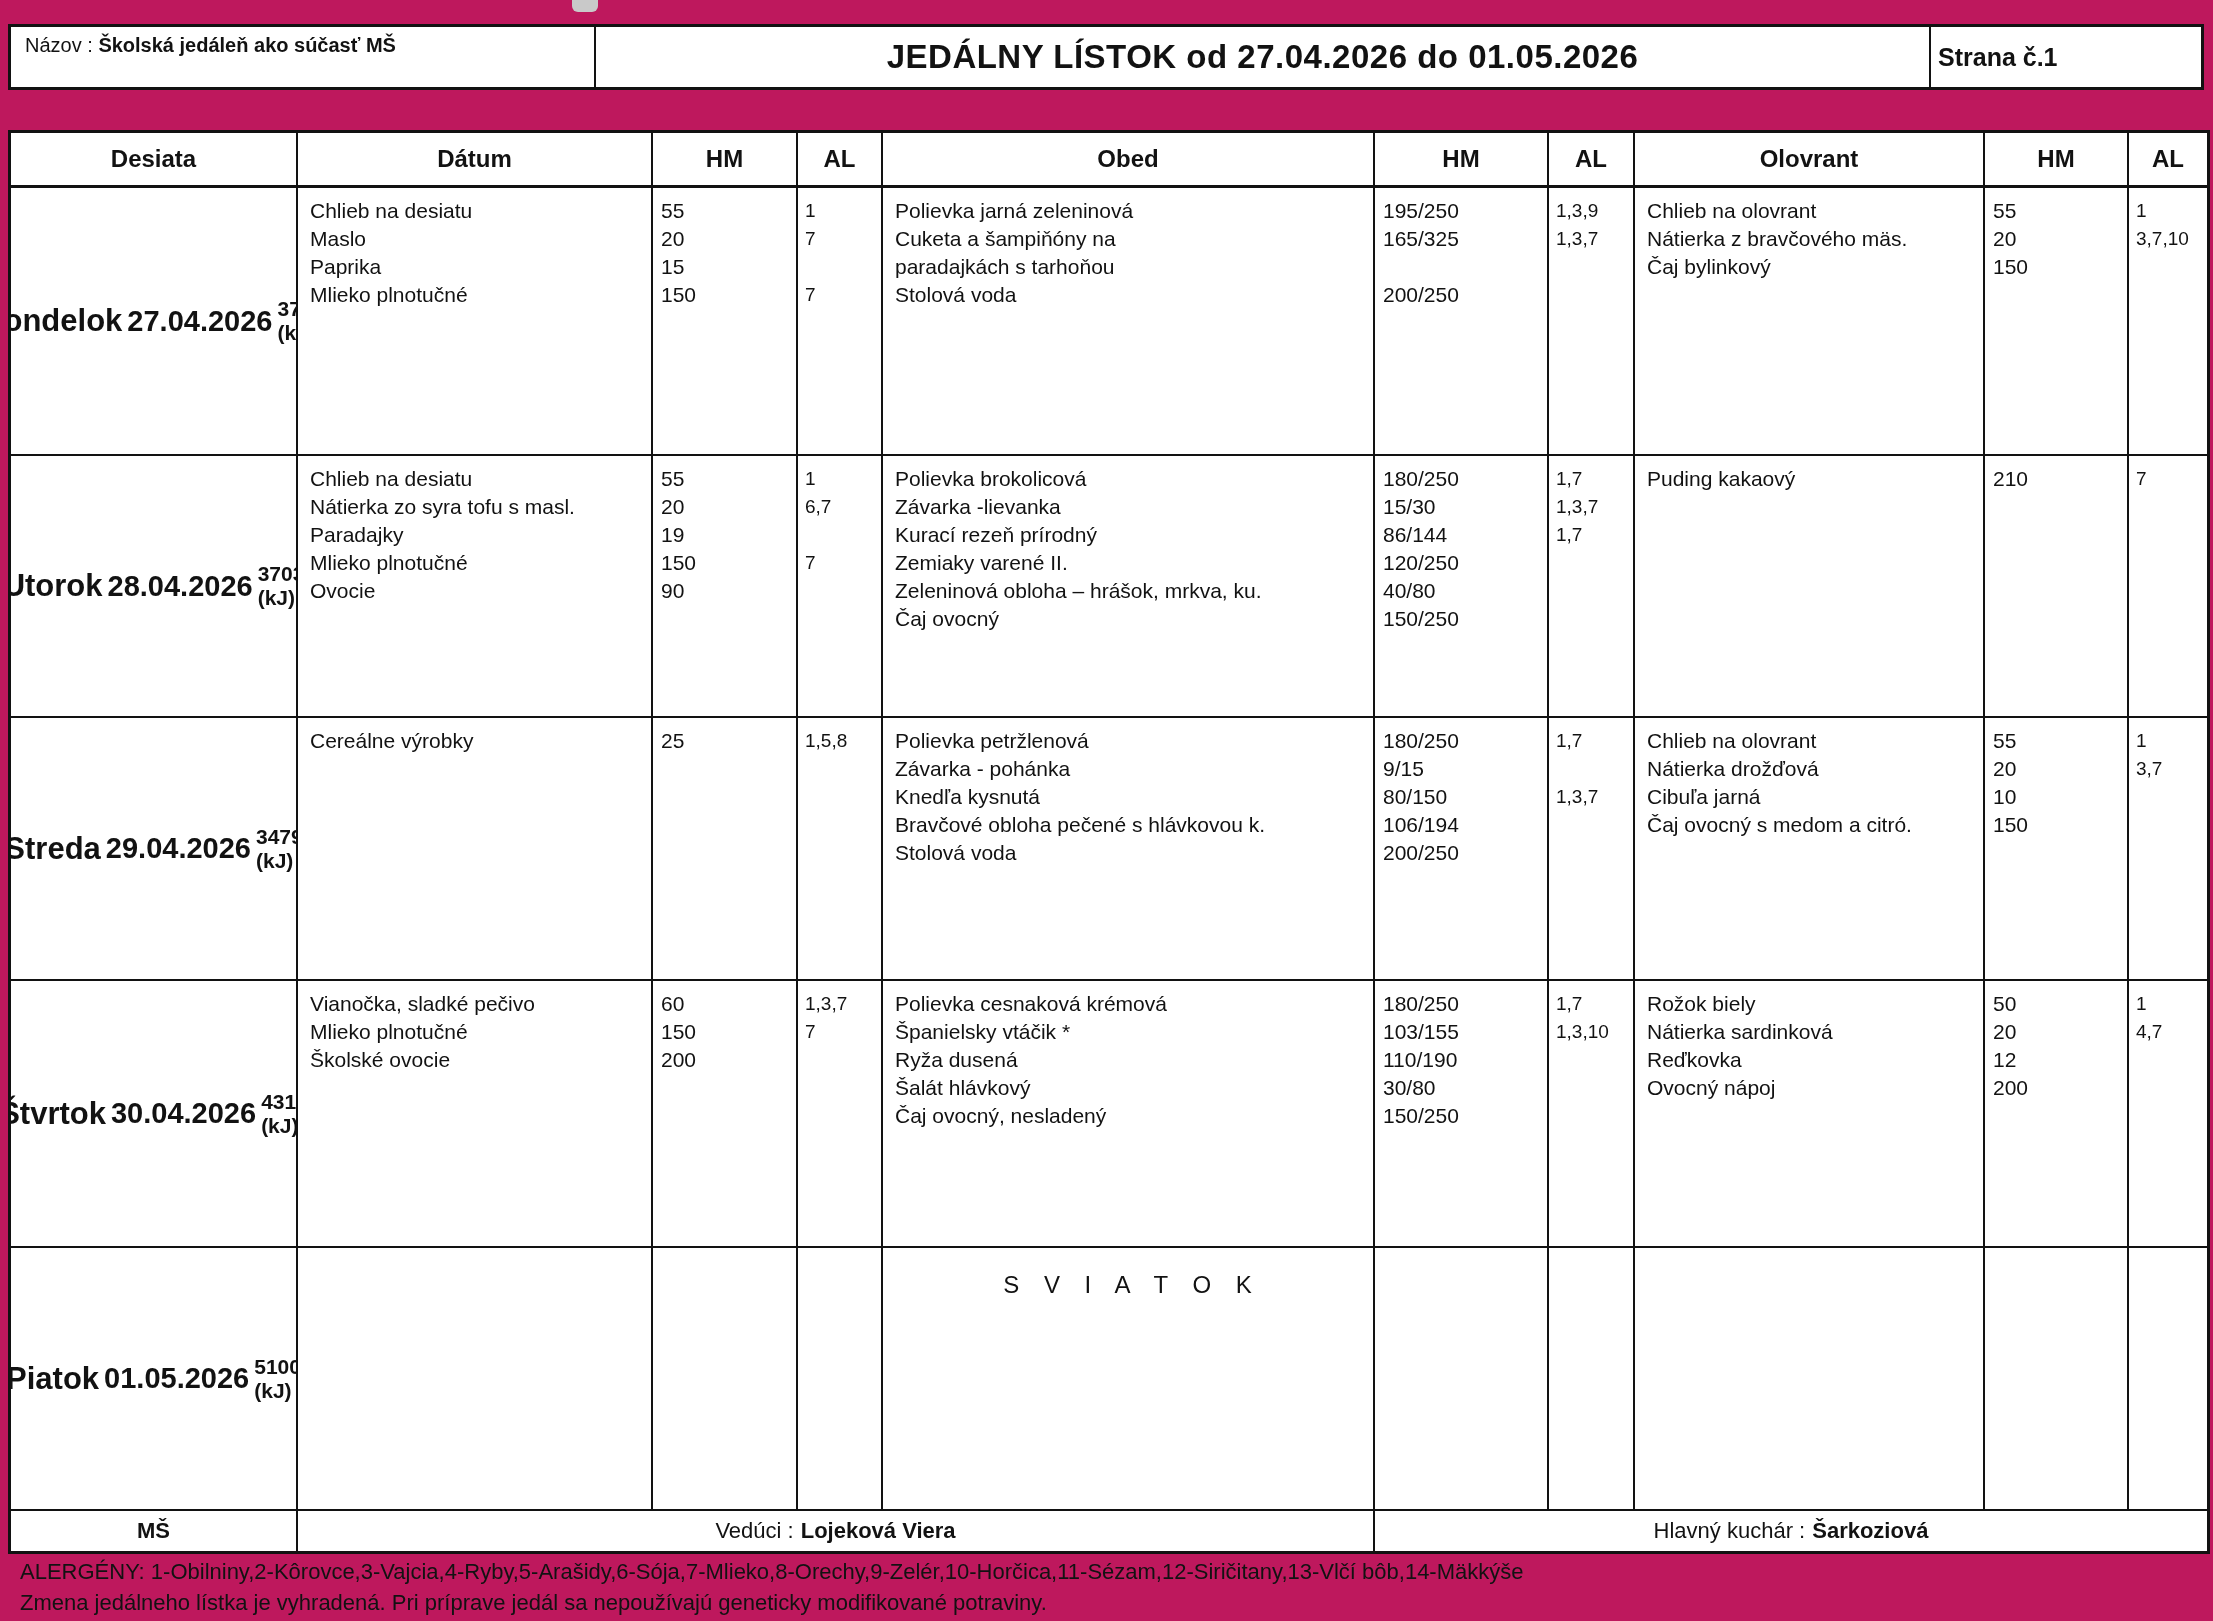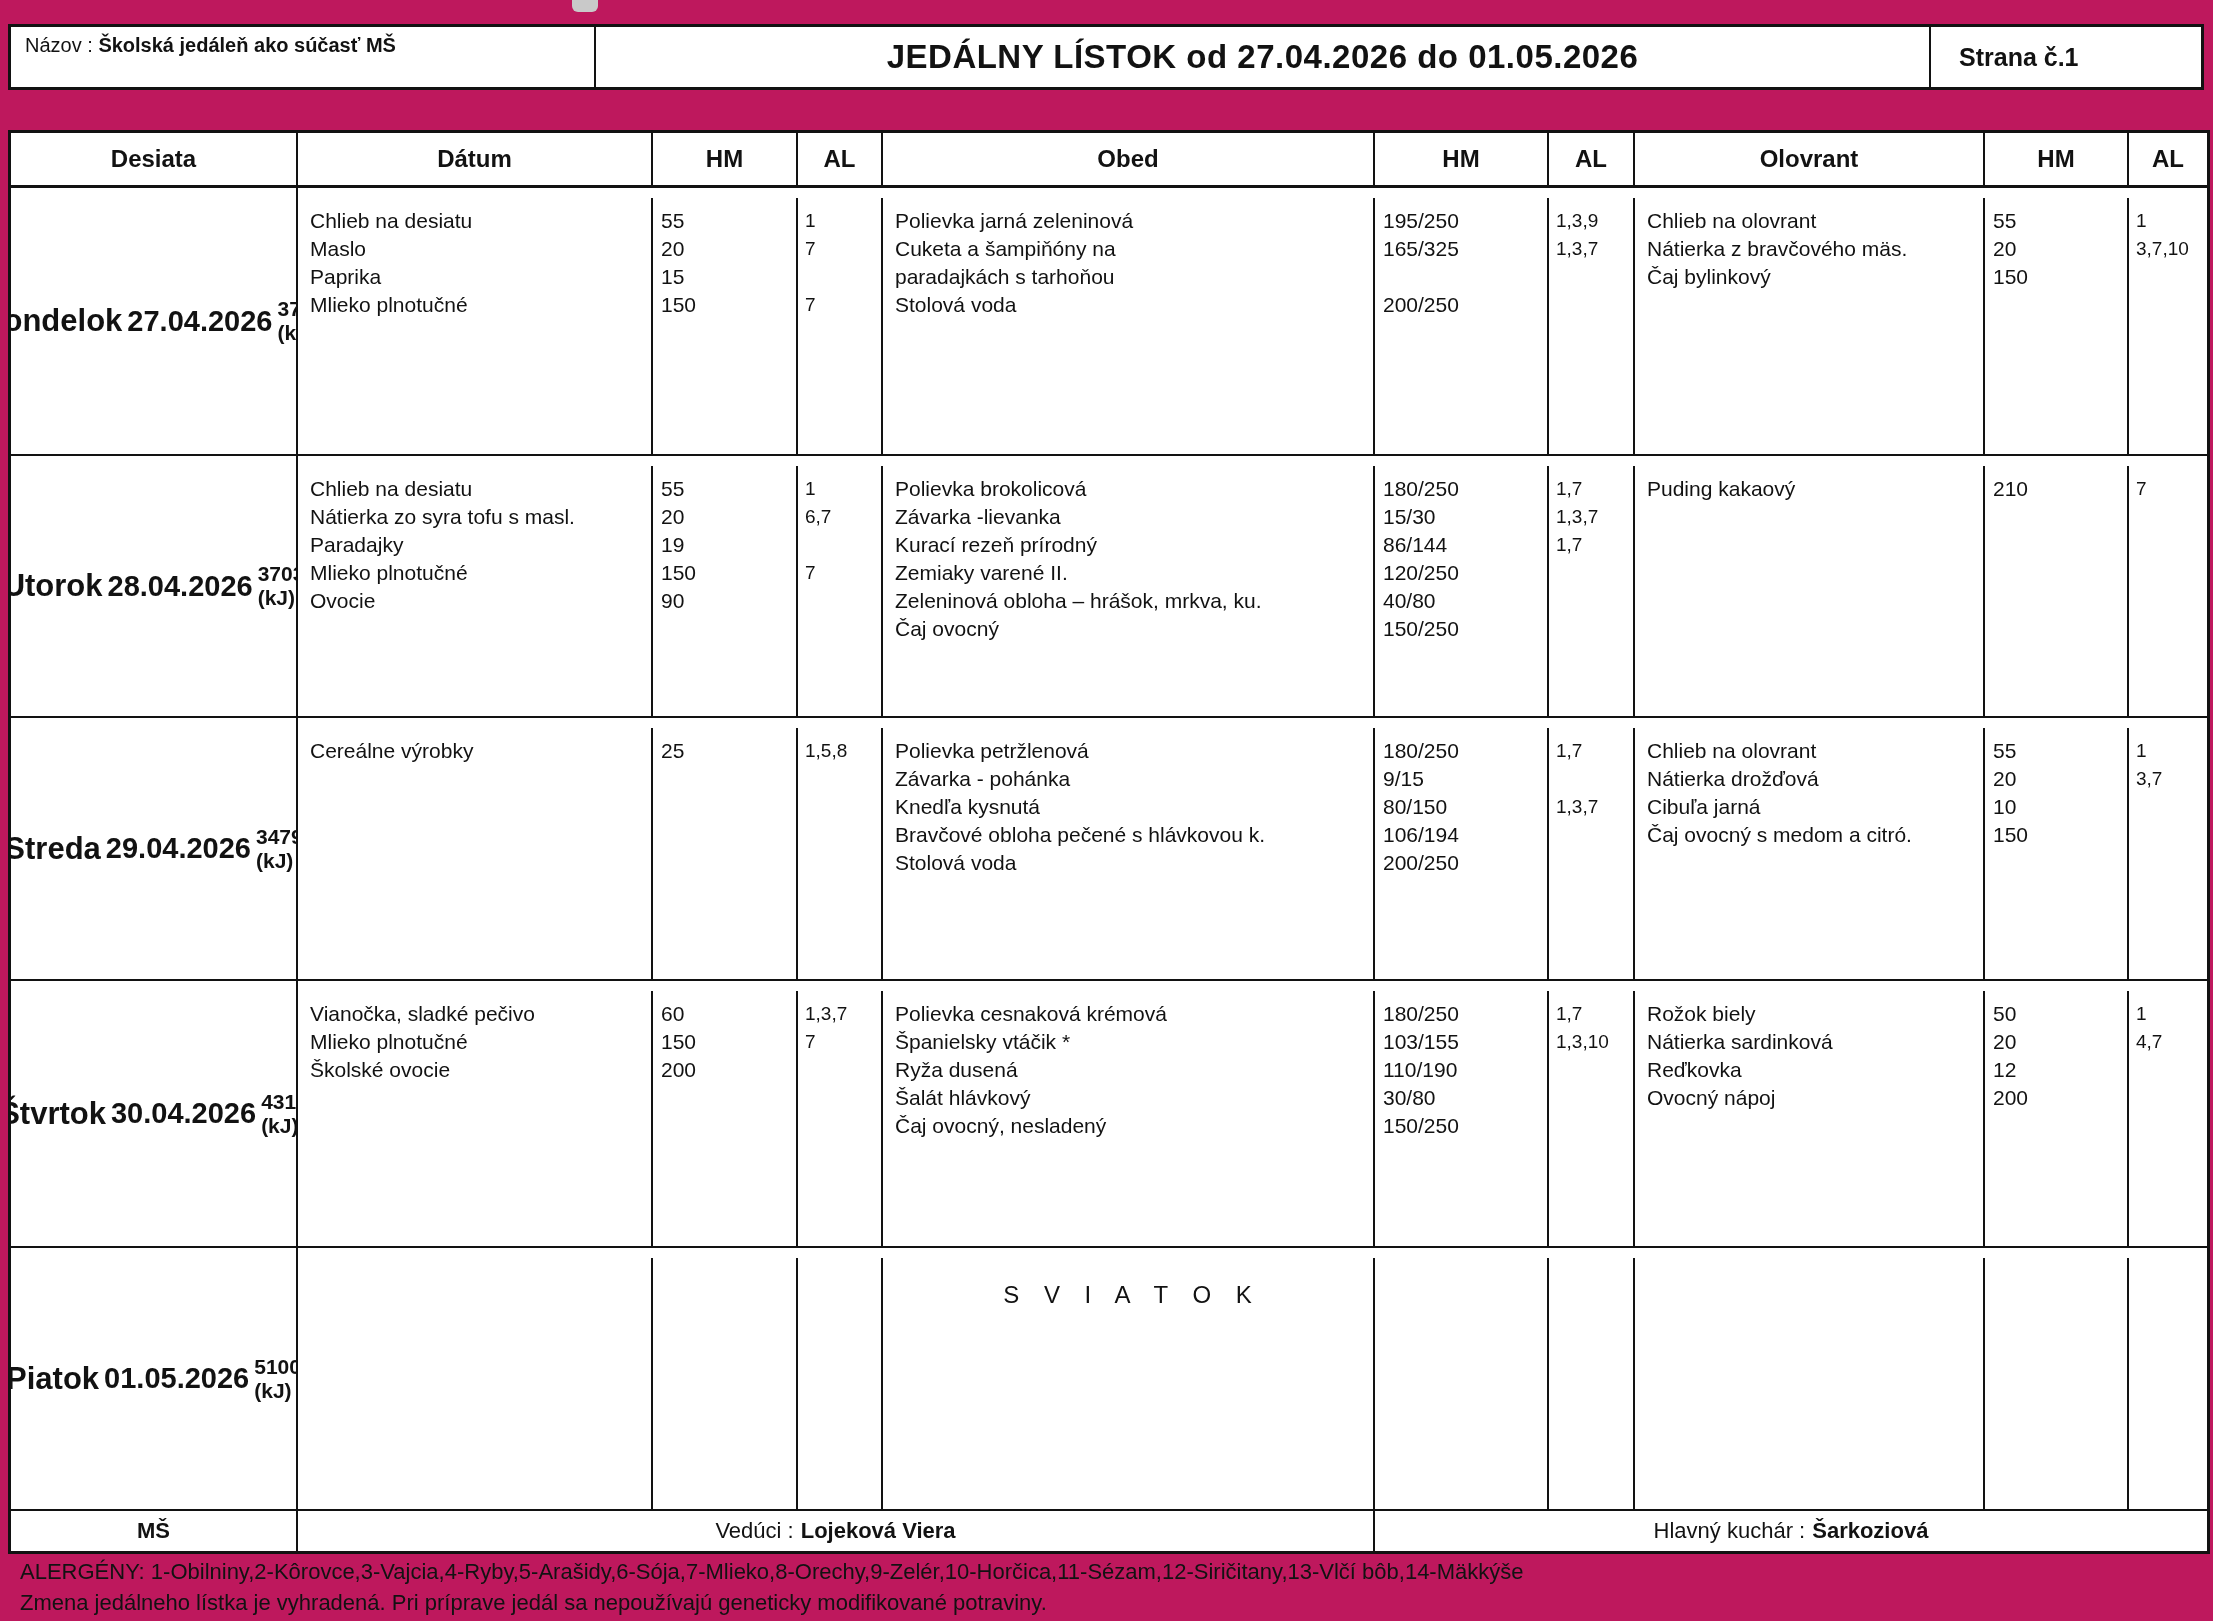--- a/index.html
+++ b/index.html
@@ -13,33 +13,33 @@
   
   .header-band{position:absolute; left:8px; top:24px; width:2196px; height:66px;
     border:3px solid #121212; box-sizing:border-box; display:flex; background:#fff;}
   .hb-left{width:585px; border-right:2px solid #121212; box-sizing:border-box;
     padding:5px 0 0 14px; font-size:20px; line-height:26px; white-space:nowrap;}
   .hb-left b{font-weight:bold;}
   .hb-title{flex:1; border-right:2px solid #121212; box-sizing:border-box;
     display:flex; align-items:center; justify-content:center;
     font-size:33px; font-weight:bold; letter-spacing:.5px;}
   .hb-page{width:270px; box-sizing:border-box; display:flex; align-items:center;
-    padding-left:28px; font-size:25px; font-weight:bold;}
+    padding-left:7px; font-size:25px; font-weight:bold;}
 
   
   .table-wrap{position:absolute; left:8px; top:130px; width:2202px;
     border:3px solid #121212; box-sizing:border-box; background:#fff;}
   .trow{display:grid;
     grid-template-columns:287px 355px 145px 85px 492px 174px 86px 350px 144px 78px;}
   .trow > div{box-sizing:border-box; border-right:2px solid #121212;
     border-bottom:2px solid #121212; overflow:hidden; background:#fff;}
   .trow > div:last-child{border-right:none;}
   .thead > div{height:55px; display:flex; align-items:center; justify-content:center;
     font-weight:bold; font-size:24px; border-bottom:3px solid #121212;}
-  .cell{padding:9px 4px 0 12px; font-size:21px; line-height:28px;margin-top:10px;}
+  .cell{padding:9px 4px 0 12px; font-size:21px; line-height:28px;}
   .line{height:28px; white-space:nowrap;}
   .hm-col{padding-left:8px;}
   .al-col{padding-left:7px;}
   .al-col .line{font-size:19px;}
   .date-cell{display:flex; flex-direction:row; align-items:center;
     justify-content:center; gap:5px; padding:0;}
   .day-name{font-size:31px; font-weight:bold;}
   .day-date{font-size:29px; font-weight:bold;}
   .day-energy{font-size:21px; font-weight:bold;}
   .holiday{text-align:center; font-size:24px; letter-spacing:9px;

